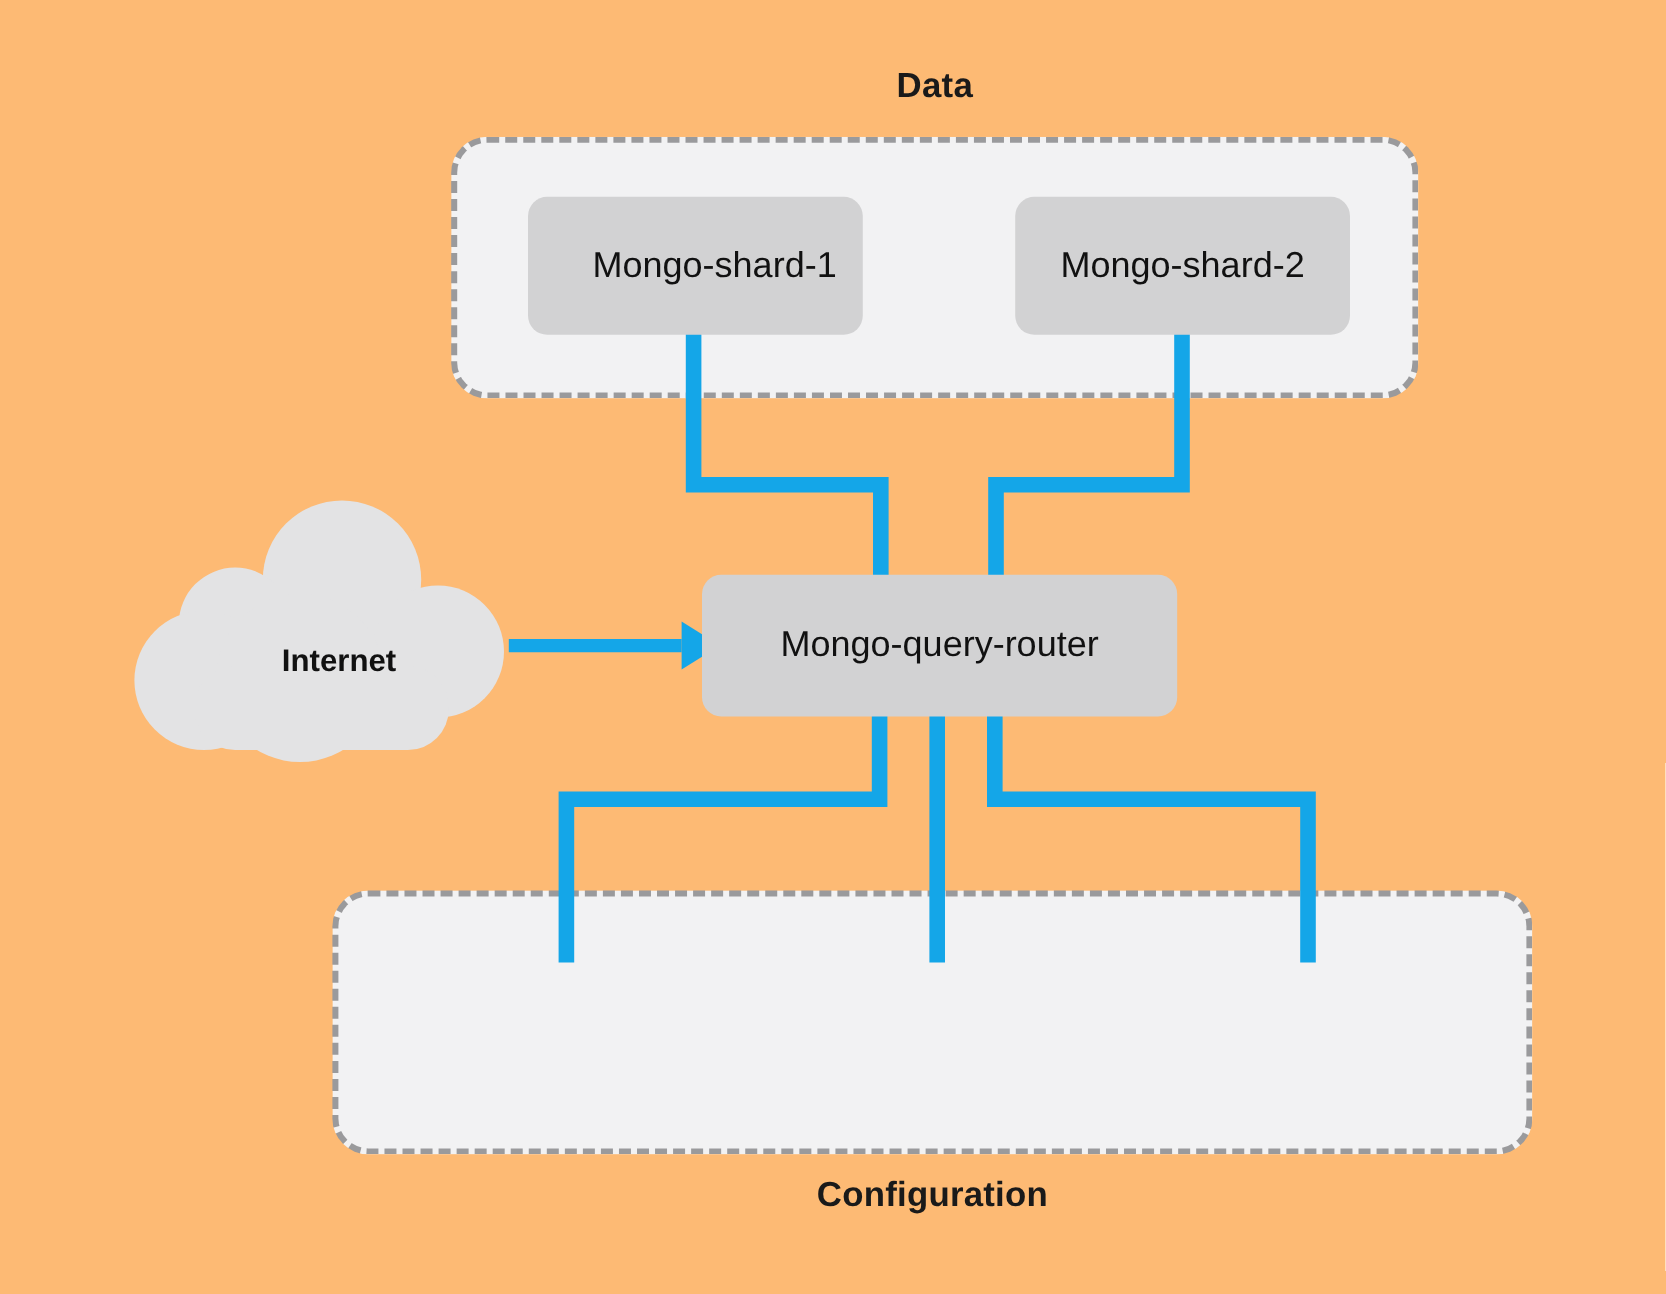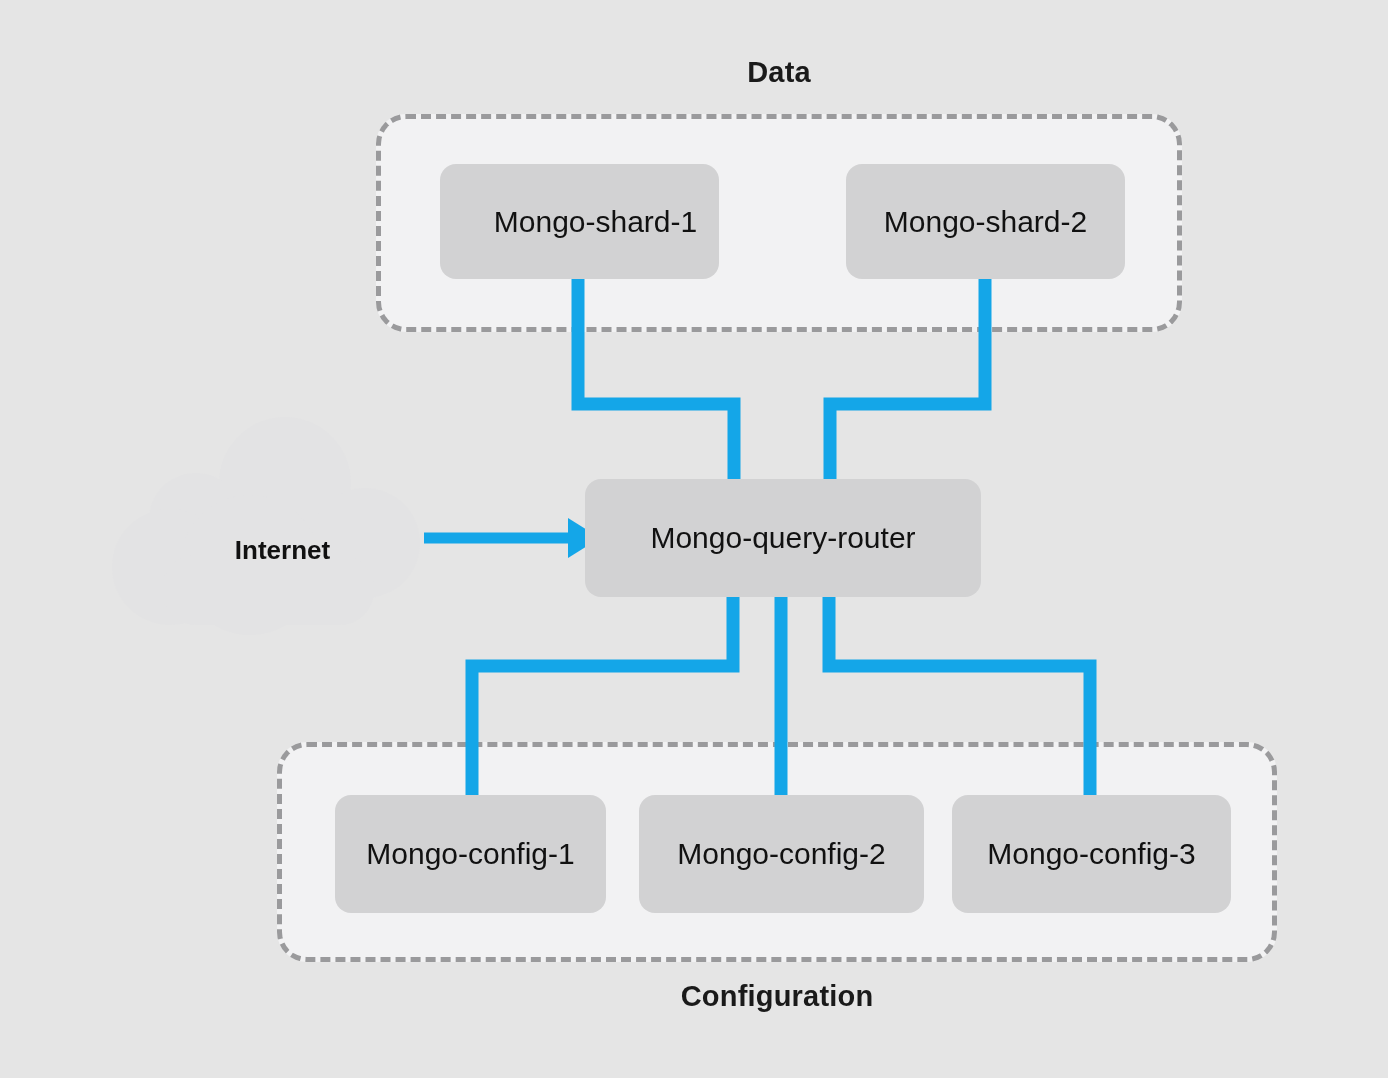--- a/index.html
+++ b/index.html
@@ -7,21 +7,21 @@
     padding: 0;
     background: #ffffff;
   }
   body {
     font-family: "Liberation Sans", sans-serif;
   }
   #canvas {
     position: relative;
     width: 1388px;
     height: 1078px;
-    background: #e5e5e5;
+    background: #fdba74;
     overflow: hidden;
   }
   
   .group-box {
     position: absolute;
     background: #f2f2f3;
     border: 5px dashed #9a9a9c;
     border-radius: 30px;
     box-sizing: border-box;
   }
@@ -144,29 +144,20 @@
     <span>Mongo-shard-1</span>
   </div>
   <div class="node" id="node-shard-2">
     <span>Mongo-shard-2</span>
   </div>
 
   <div class="node" id="node-router">
     <span>Mongo-query-router</span>
   </div>
 
-  <div class="node" id="node-config-1">
-    <span>Mongo-config-1</span>
-  </div>
-  <div class="node" id="node-config-2">
-    <span>Mongo-config-2</span>
-  </div>
-  <div class="node" id="node-config-3">
-    <span>Mongo-config-3</span>
-  </div>
 
   <div id="cloud-internet">
     <svg width="360" height="220" viewBox="0 0 360 220" xmlns="http://www.w3.org/2000/svg">
       <g fill="#e3e3e4">
         <circle cx="175" cy="68" r="66"></circle>
         <circle cx="86" cy="105" r="47"></circle>
         <circle cx="60" cy="152" r="58"></circle>
         <circle cx="255" cy="128" r="55"></circle>
         <circle cx="140" cy="150" r="70"></circle>
         <rect x="52" y="140" width="212" height="70" rx="34"></rect>

